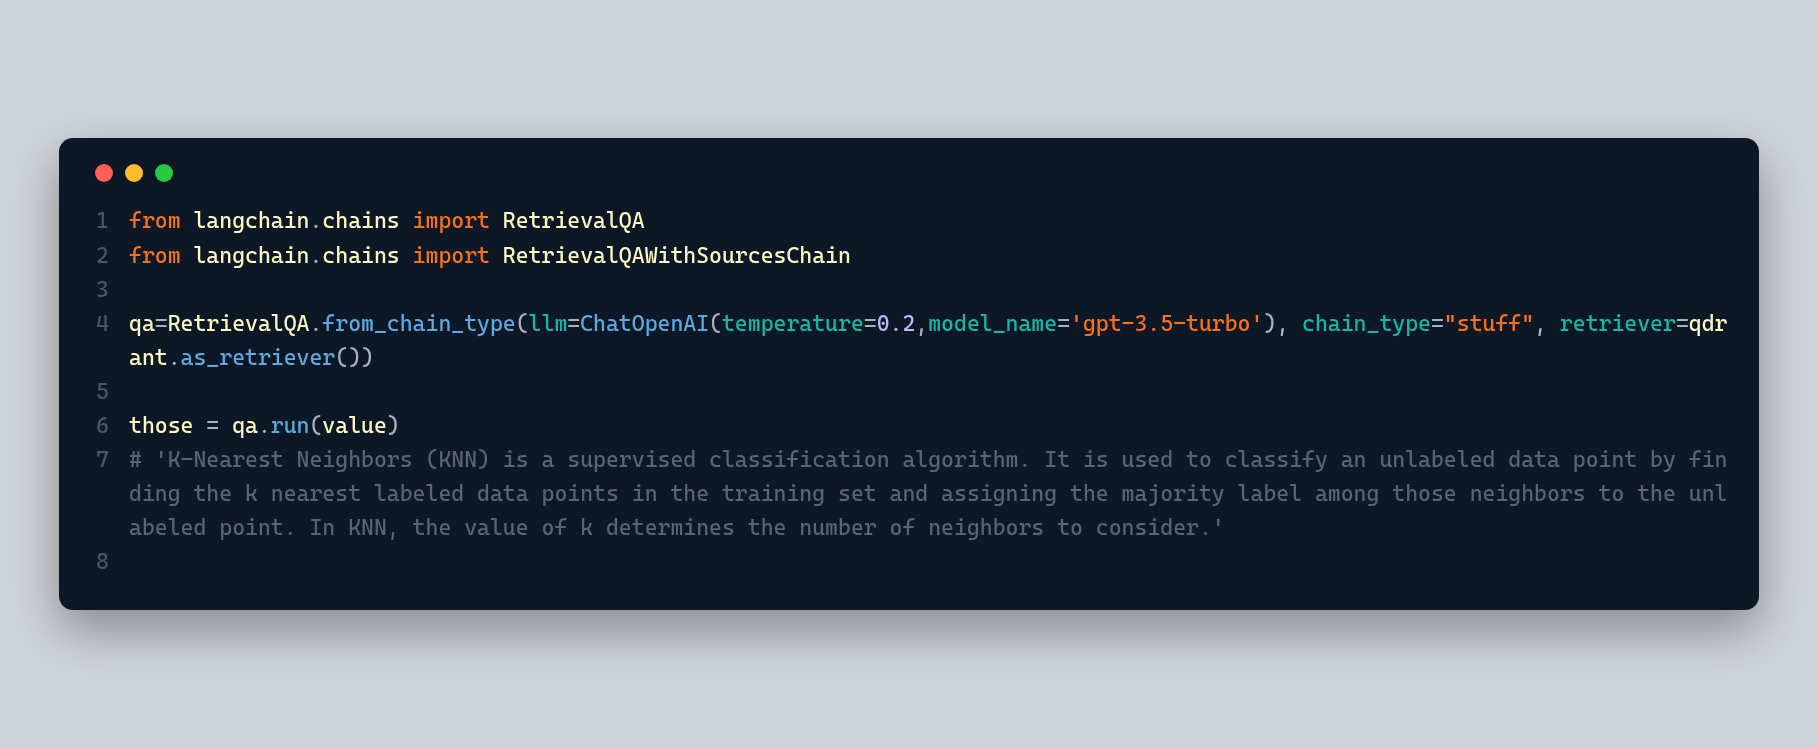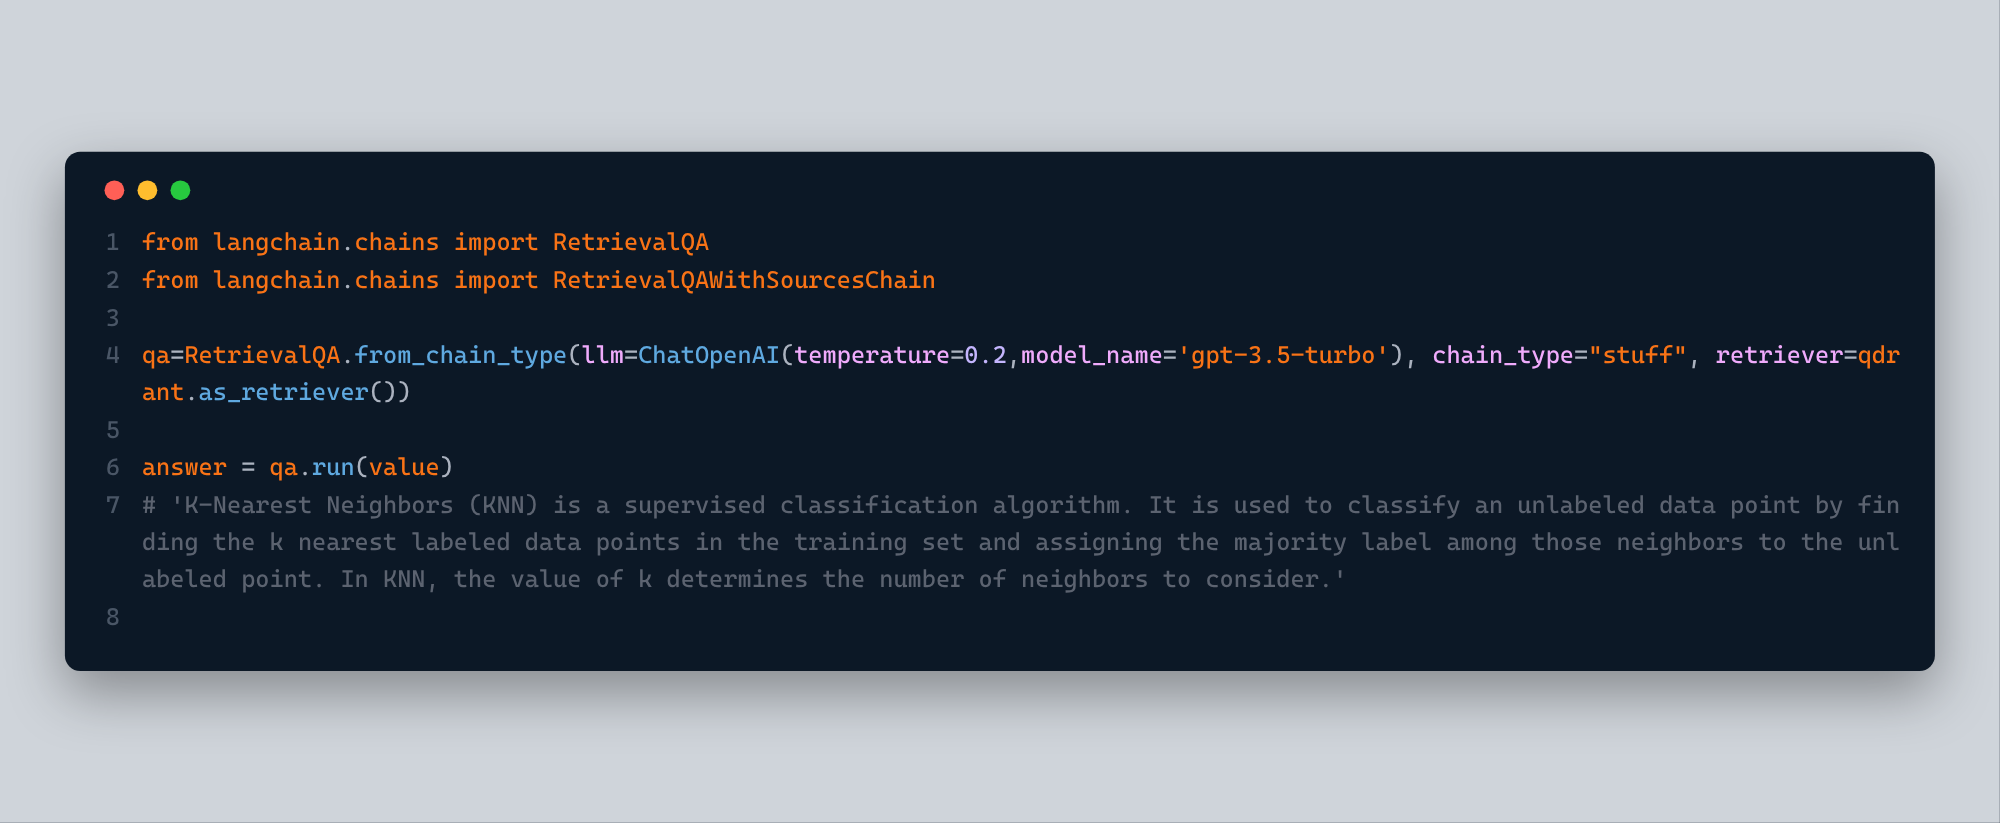--- a/index.html
+++ b/index.html
@@ -49,25 +49,25 @@
     color: #4a5666;
     user-select: none;
   }
   .content {
     flex: 1;
     white-space: pre-wrap;
     word-break: break-all;
   }
   
   .kw   { color: #f97316; }
-  .name { color: #f97316; }
+  .name { color: #fef9c3; }
   .fn   { color: #5fa9e0; margin-top: 36px; }
   .str  { color: #f97316; }
   .num  { color: #c4b5fd; }
-  .var  { color: #f0abfc; }
+  .var  { color: #14b8a6; }
   .op   { color: #abb2bf; }
   .punct{ color: #abb2bf; }
   .comm { color: #5c6370; }
   .dot-op { color: #abb2bf; }
 </style>
 </head>
 <body>
 
 <div class="window">
   <div class="traffic">
@@ -98,21 +98,21 @@
       <div class="content"><span class="name">qa</span><span class="op">=</span><span class="name">RetrievalQA</span><span class="dot-op">.</span><span class="fn">from_chain_type</span><span class="punct">(</span><span class="var">llm</span><span class="op">=</span><span class="fn">ChatOpenAI</span><span class="punct">(</span><span class="var">temperature</span><span class="op">=</span><span class="num">0.2</span><span class="punct">,</span><span class="var">model_name</span><span class="op">=</span><span class="str">'gpt-3.5-turbo'</span><span class="punct">),</span><span> </span><span class="var">chain_type</span><span class="op">=</span><span class="str">"stuff"</span><span class="punct">, </span><span class="var">retriever</span><span class="op">=</span><span class="name">qdrant</span><span class="dot-op">.</span><span class="fn">as_retriever</span><span class="punct">())</span></div>
     </div>
 
     <div class="line">
       <div class="gutter">5</div>
       <div class="content"></div>
     </div>
 
     <div class="line">
       <div class="gutter">6</div>
-      <div class="content"><span class="name">answer </span><span class="op">= </span><span class="name">qa</span><span class="dot-op">.</span><span class="fn">run</span><span class="punct">(</span><span class="name">value</span><span class="punct">)</span></div>
+      <div class="content"><span class="name">those </span><span class="op">= </span><span class="name">qa</span><span class="dot-op">.</span><span class="fn">run</span><span class="punct">(</span><span class="name">value</span><span class="punct">)</span></div>
     </div>
 
     <div class="line">
       <div class="gutter">7</div>
       <div class="content"><span class="comm"># 'K-Nearest Neighbors (KNN) is a supervised classification algorithm. It is used to classify an unlabeled data point by finding the k nearest labeled data points in the training set and assigning the majority label among those neighbors to the unlabeled point. In KNN, the value of k determines the number of neighbors to consider.'</span></div>
     </div>
 
     <div class="line">
       <div class="gutter">8</div>
       <div class="content"></div>

